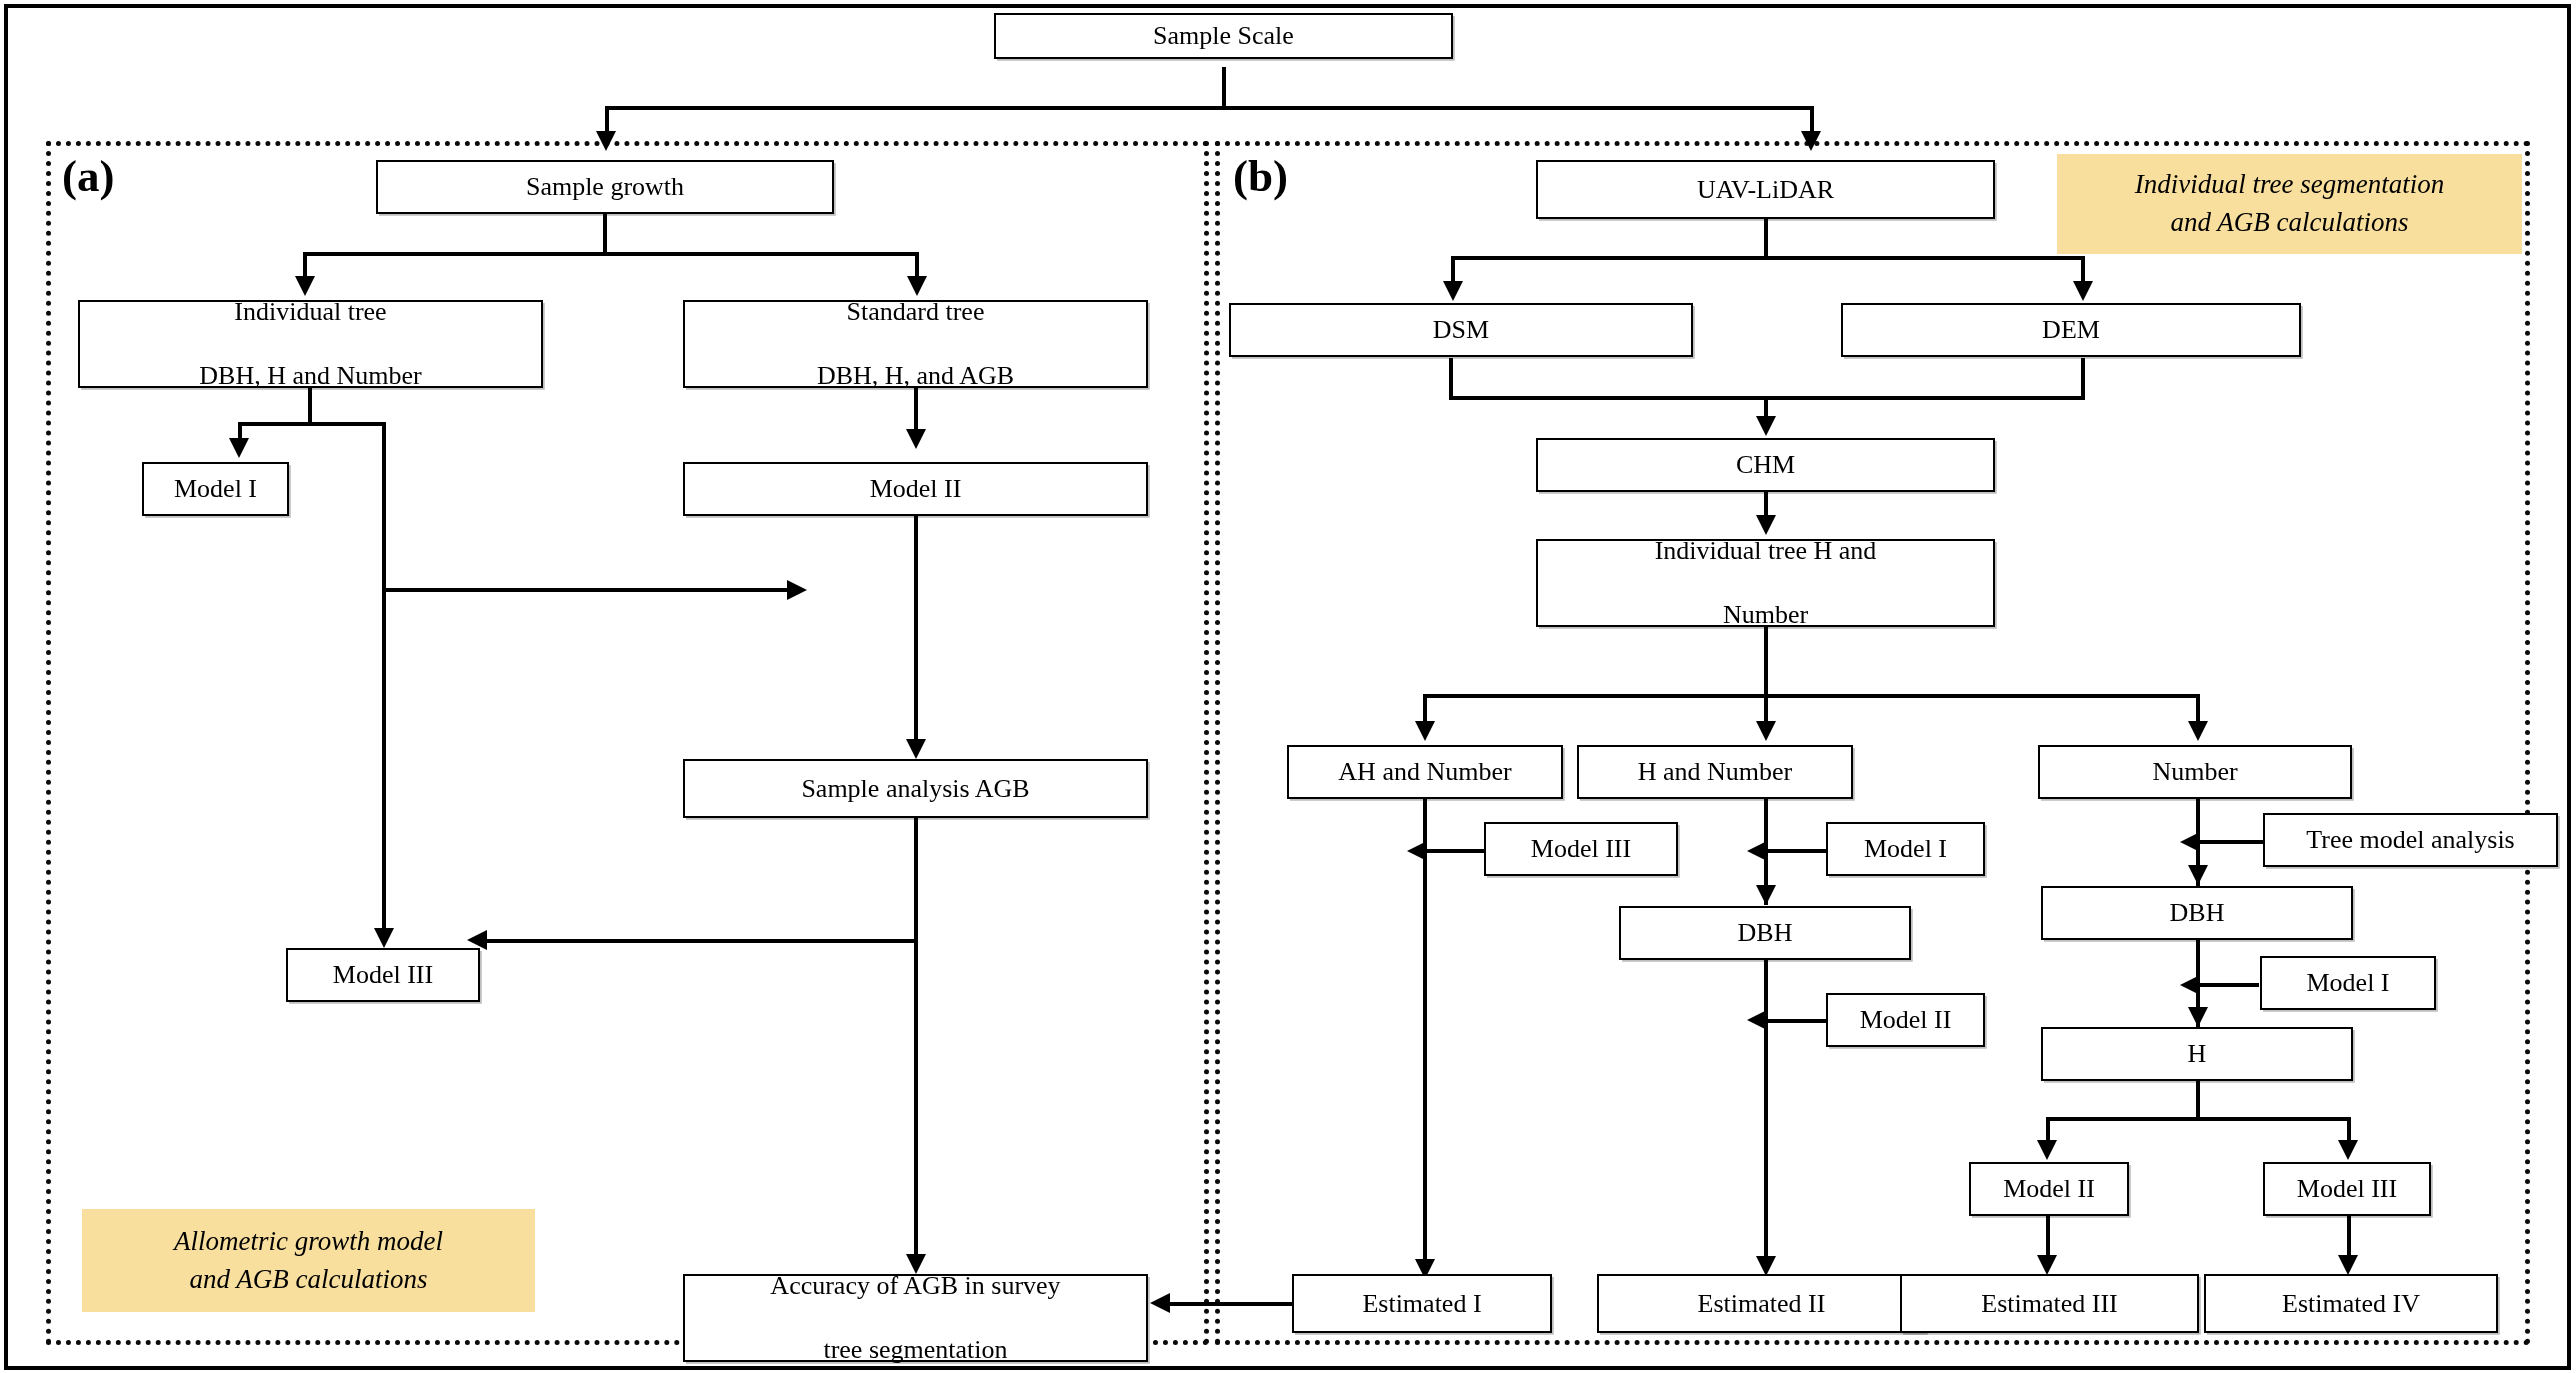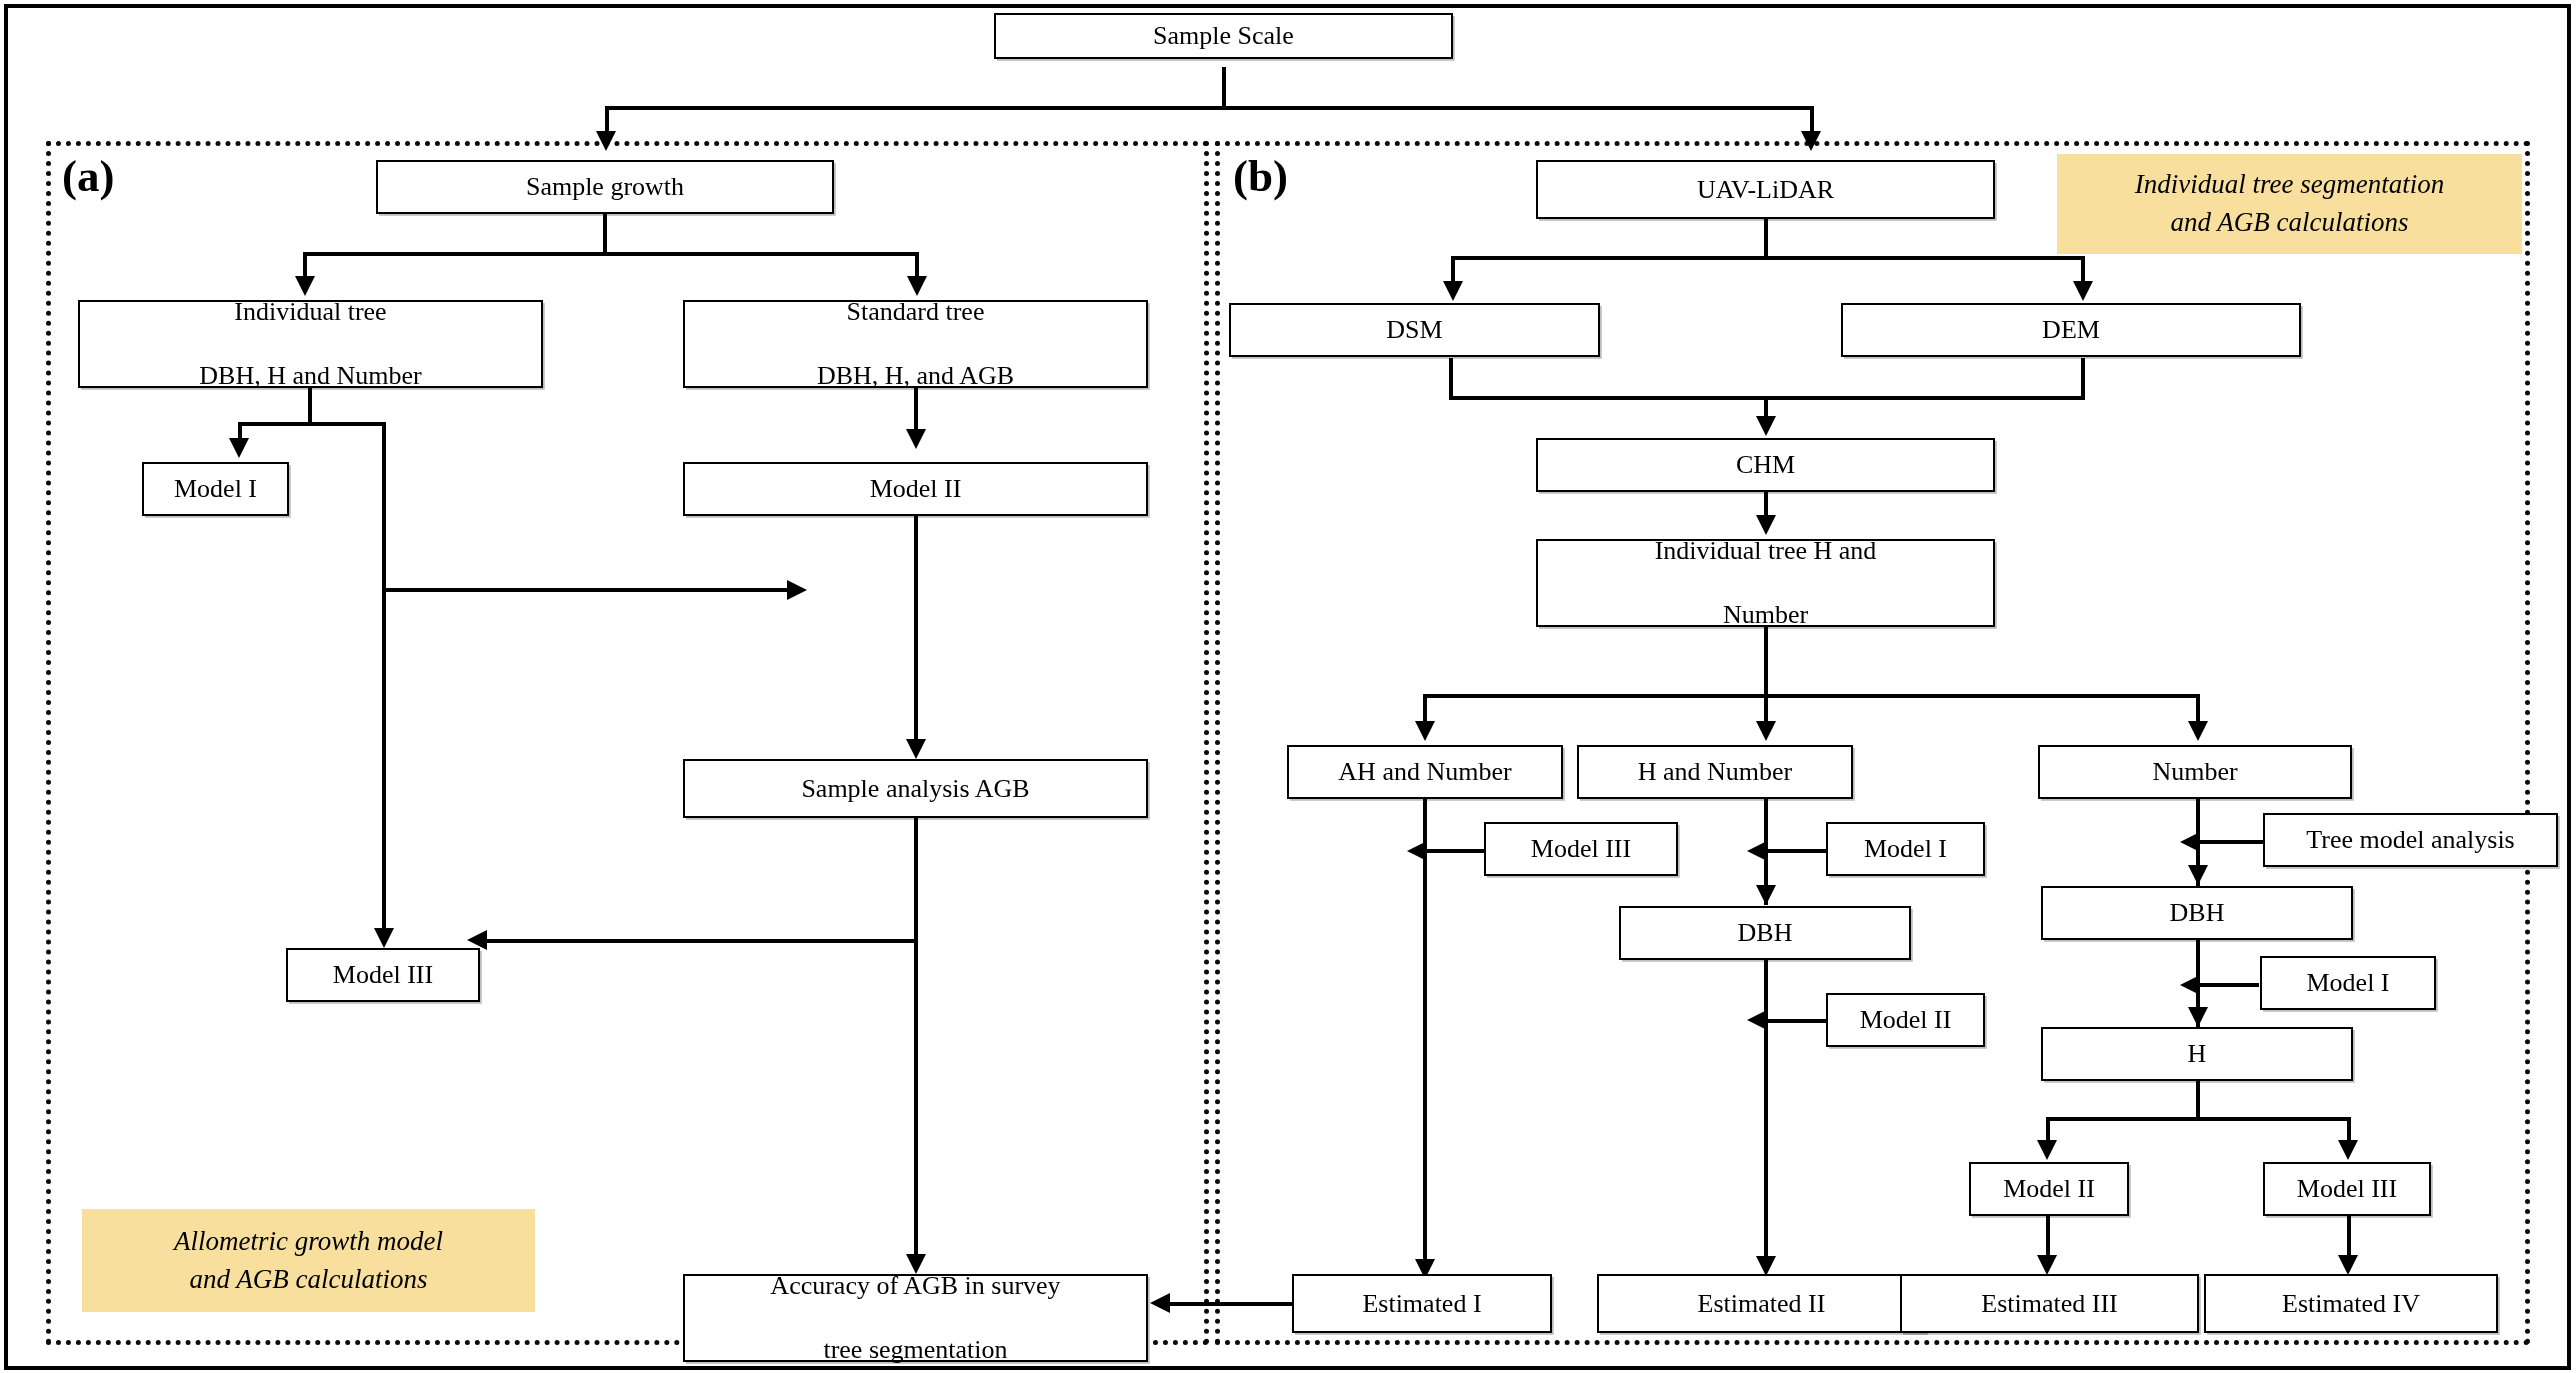--- a/index.html
+++ b/index.html
@@ -222,21 +222,21 @@
     <span>UAV-LiDAR</span>
   </div>
 
   <div class="vline" style="left:1764px; top:219px; height:38px;"></div>
   <div class="hline" style="left:1451px; top:256px; width:634px;"></div>
   <div class="vline" style="left:1451px; top:256px; height:28px;"></div>
   <div class="arrow down" style="left:1443px; top:281px;"></div>
   <div class="vline" style="left:2081px; top:256px; height:28px;"></div>
   <div class="arrow down" style="left:2073px; top:281px;"></div>
 
-  <div class="node" id="n-dsm" style="left:1229px; top:303px; width:371px; height:54px;">
+  <div class="node" id="n-dsm" style="left:1229px; top:303px; width:464px; height:54px;">
     <span>DSM</span>
   </div>
 
   <div class="node" id="n-dem" style="left:1841px; top:303px; width:460px; height:54px;">
     <span>DEM</span>
   </div>
 
   <div class="vline" style="left:1449px; top:358px; height:39px;"></div>
   <div class="vline" style="left:2081px; top:358px; height:39px;"></div>
   <div class="hline" style="left:1449px; top:396px; width:636px;"></div>

